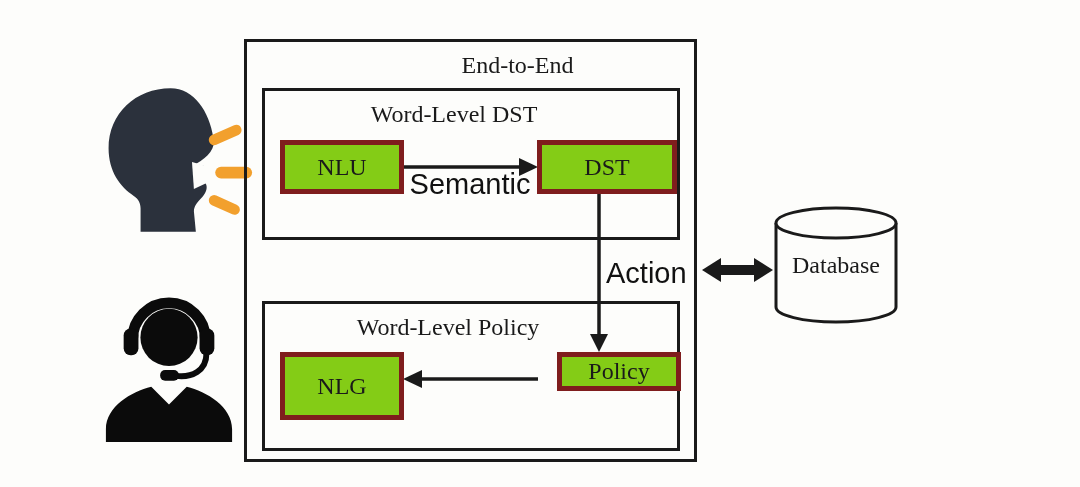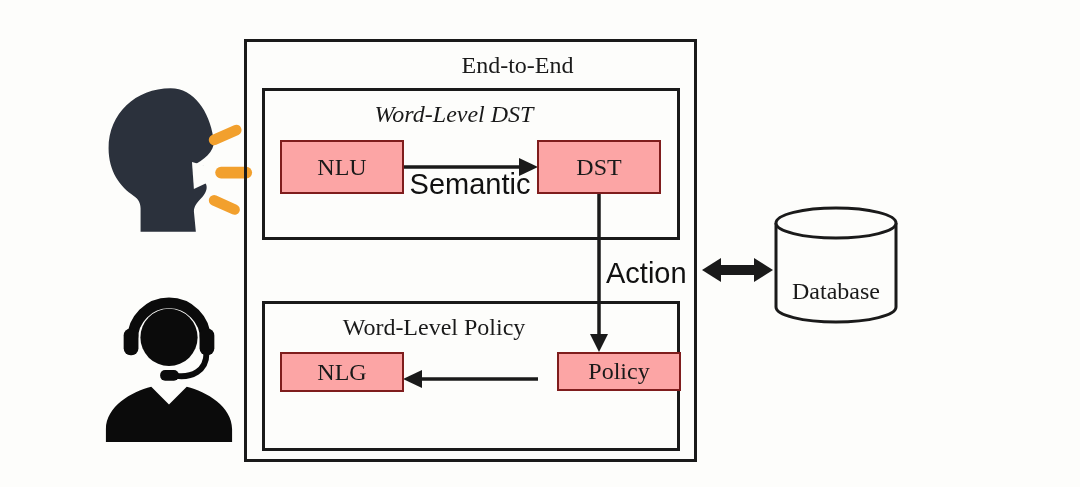--- a/index.html
+++ b/index.html
@@ -8,21 +8,21 @@
     background: #fdfdfb;
     font-family: "Liberation Serif", serif;
     color: #1a1a1a;
     overflow: hidden;
   }
   #canvas { position: relative; width: 1080px; height: 487px; }
   svg.layer { position: absolute; left: 0; top: 0; pointer-events: none; }
 
   .box { position: absolute; border: 3px solid #1a1a1a; background: transparent; box-sizing: border-box; }
   .compbox {
-    position: absolute; border: 2px solid #7f1d1d; background: #fca5a5;
+    position: absolute; border: 5px solid #7f1d1d; background: #84cc16;
     box-sizing: border-box; display: flex; align-items: center; justify-content: center;
     font-size: 24px;
   }
   .title { position: absolute; text-align: center; font-size: 24px; white-space: nowrap; }
   .sans-label {
     position: absolute; font-family: "Liberation Sans", sans-serif;
     font-size: 29px; color: #111; white-space: nowrap;
   }
   .serif-label { position: absolute; font-size: 24px; white-space: nowrap; }
   .center { text-align: center; }
@@ -91,41 +91,41 @@
     <rect x="101" y="37" width="15" height="27" rx="7" fill="#0b0b0b"></rect>
     <path d="M108 62 C108 80 93 87 77 85" fill="none" stroke="#0b0b0b" stroke-width="6" stroke-linecap="round"></path>
     <rect x="61" y="79" width="19" height="11" rx="5" fill="#0b0b0b"></rect>
     <path d="M6 152 L6 139 C6 116 32 101 52 96 L70 114 L88 96 C108 101 134 116 134 139 L134 152 Z" fill="#0b0b0b"></path>
   </svg>
 
   <div class="box" style="left:244px; top:39px; width:453px; height:423px;"></div>
   <div class="title" style="left:244px; top:52px; width:547px;">End-to-End</div>
 
   <div class="box" style="left:262px; top:88px; width:418px; height:152px;"></div>
-  <div class="title" style="left:262px; top:101px; width:384px;font-style:italic;">Word-Level DST</div>
+  <div class="title" style="left:262px; top:101px; width:384px;">Word-Level DST</div>
 
   <div class="compbox" style="left:280px; top:140px; width:124px; height:54px;">
     <span>NLU</span>
   </div>
-  <div class="compbox" style="left:537px; top:140px; width:124px; height:54px;">
+  <div class="compbox" style="left:537px; top:140px; width:140px; height:54px;">
     <span>DST</span>
   </div>
 
   <div class="sans-label center" style="left:400px; top:171px; width:140px; line-height:27px;">
     <div>Semantic</div>
   </div>
 
   <div class="sans-label" style="left:606px; top:257px;">Action</div>
 
   <div class="box" style="left:262px; top:301px; width:418px; height:150px;"></div>
-  <div class="title" style="left:248px; top:314px; width:372px;">Word-Level Policy</div>
+  <div class="title" style="left:262px; top:314px; width:372px;">Word-Level Policy</div>
 
-  <div class="compbox" style="left:280px; top:352px; width:124px; height:40px;">
+  <div class="compbox" style="left:280px; top:352px; width:124px; height:68px;">
     <span>NLG</span>
   </div>
   <div class="compbox" style="left:557px; top:352px; width:124px; height:39px;">
     <span>Policy</span>
   </div>
 
 
-  <div class="serif-label center" style="left:776px; top:252px; width:120px;margin-top:26px;">Database</div>
+  <div class="serif-label center" style="left:776px; top:252px; width:120px;">Database</div>
 
 </div>
 
 </body></html>

